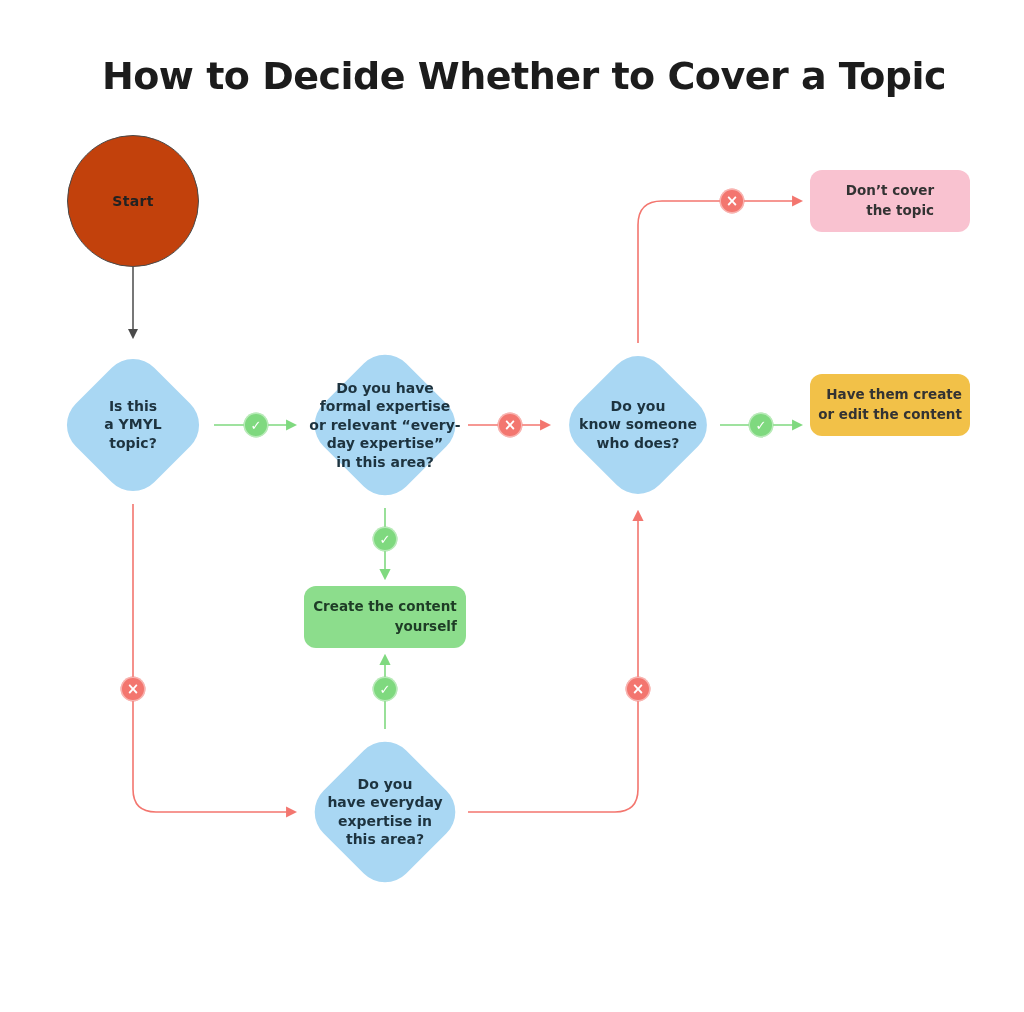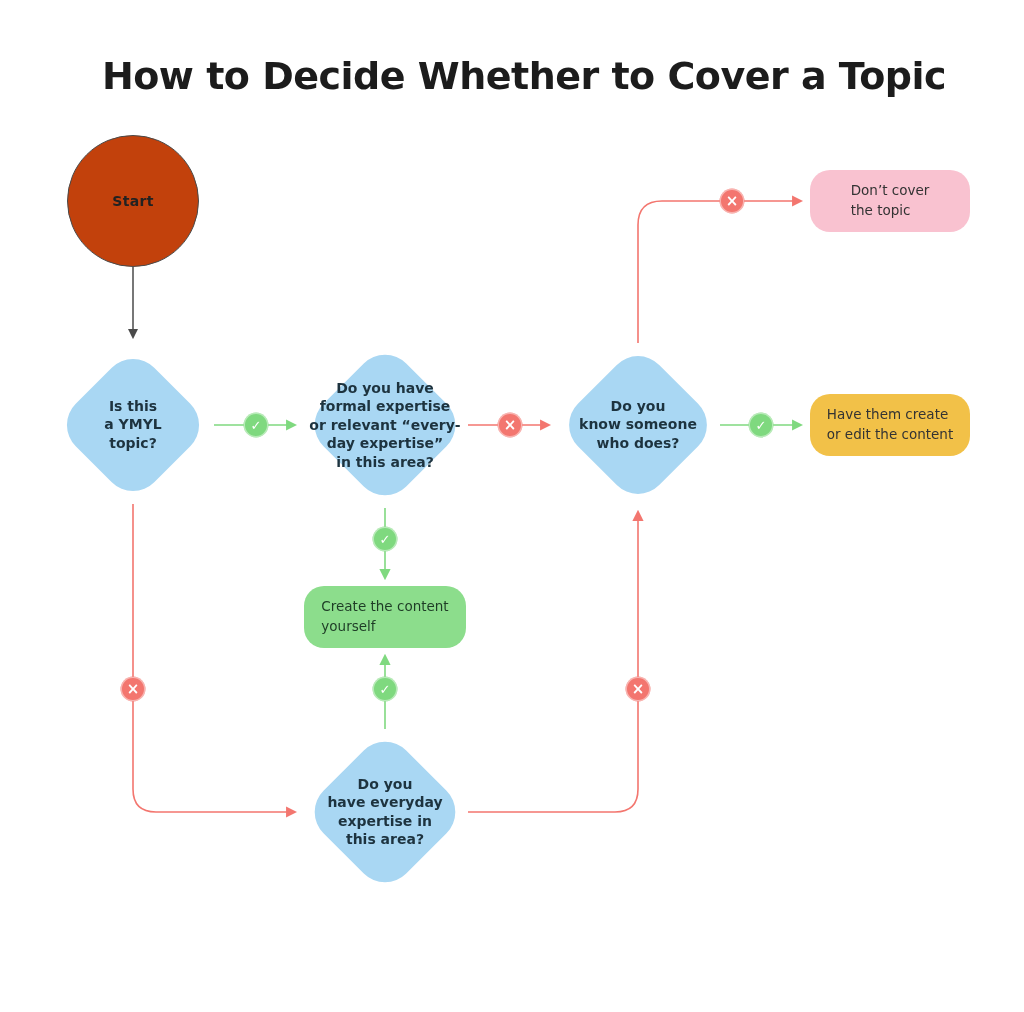--- a/index.html
+++ b/index.html
@@ -16,22 +16,22 @@
         display:flex;align-items:center;justify-content:center;}
   .start-label{font-size:14px;font-weight:700;color:#222;letter-spacing:.3px;}
 
   .dnode{position:absolute;width:0;height:0;}
   .dshape{position:absolute;left:0;top:0;background:#a9d7f3;border-radius:30px;
         transform:translate(-50%,-50%) rotate(45deg);}
   .dlabel{position:absolute;left:0;top:0;transform:translate(-50%,-50%);
         text-align:center;white-space:pre-line;font-size:14px;font-weight:700;
         color:#1d333f;line-height:1.32;width:180px;}
 
-  .obox{position:absolute;border-radius:20px;display:flex;align-items:center;justify-content:center;
-        text-align:left;font-size:13.5px;font-weight:400;color:#333;
+  .obox{position:absolute;border-radius:12px;display:flex;align-items:center;justify-content:center;
+        text-align:right;font-size:13.5px;font-weight:700;color:#333;
         white-space:pre-line;line-height:1.45;padding:0 4px;box-sizing:border-box;}
   .obox.pink{background:#f9c2d0;}
   .obox.yellow{background:#f2c148;}
   .obox.green{background:#8cdd8c;color:#1e3c26;}
 
   .badge{position:absolute;width:25px;height:25px;border-radius:50%;
         transform:translate(-50%,-50%);display:flex;align-items:center;justify-content:center;
         color:#fff;font-weight:700;box-shadow:inset 0 0 0 1.5px rgba(255,255,255,.45);}
   .badge.yes{background:#7fd97f;font-size:13px;}
   .badge.no{background:#f3766f;font-size:15px;line-height:1;}
@@ -108,21 +108,21 @@
 have everyday
 expertise in
 this area?</div>
   </div>
 
   <div class="obox pink" style="left:810px;top:170px;width:160px;height:62px;">
     <span>Don’t cover
 the topic</span>
   </div>
 
-  <div class="obox yellow" style="left:810px;top:394px;width:160px;height:62px;">
+  <div class="obox yellow" style="left:810px;top:374px;width:160px;height:62px;">
     <span>Have them create
 or edit the content</span>
   </div>
 
   <div class="obox green" style="left:304px;top:586px;width:162px;height:62px;">
     <span>Create the content
 yourself</span>
   </div>
 
   <div class="badge yes" style="left:256px;top:425px;">

